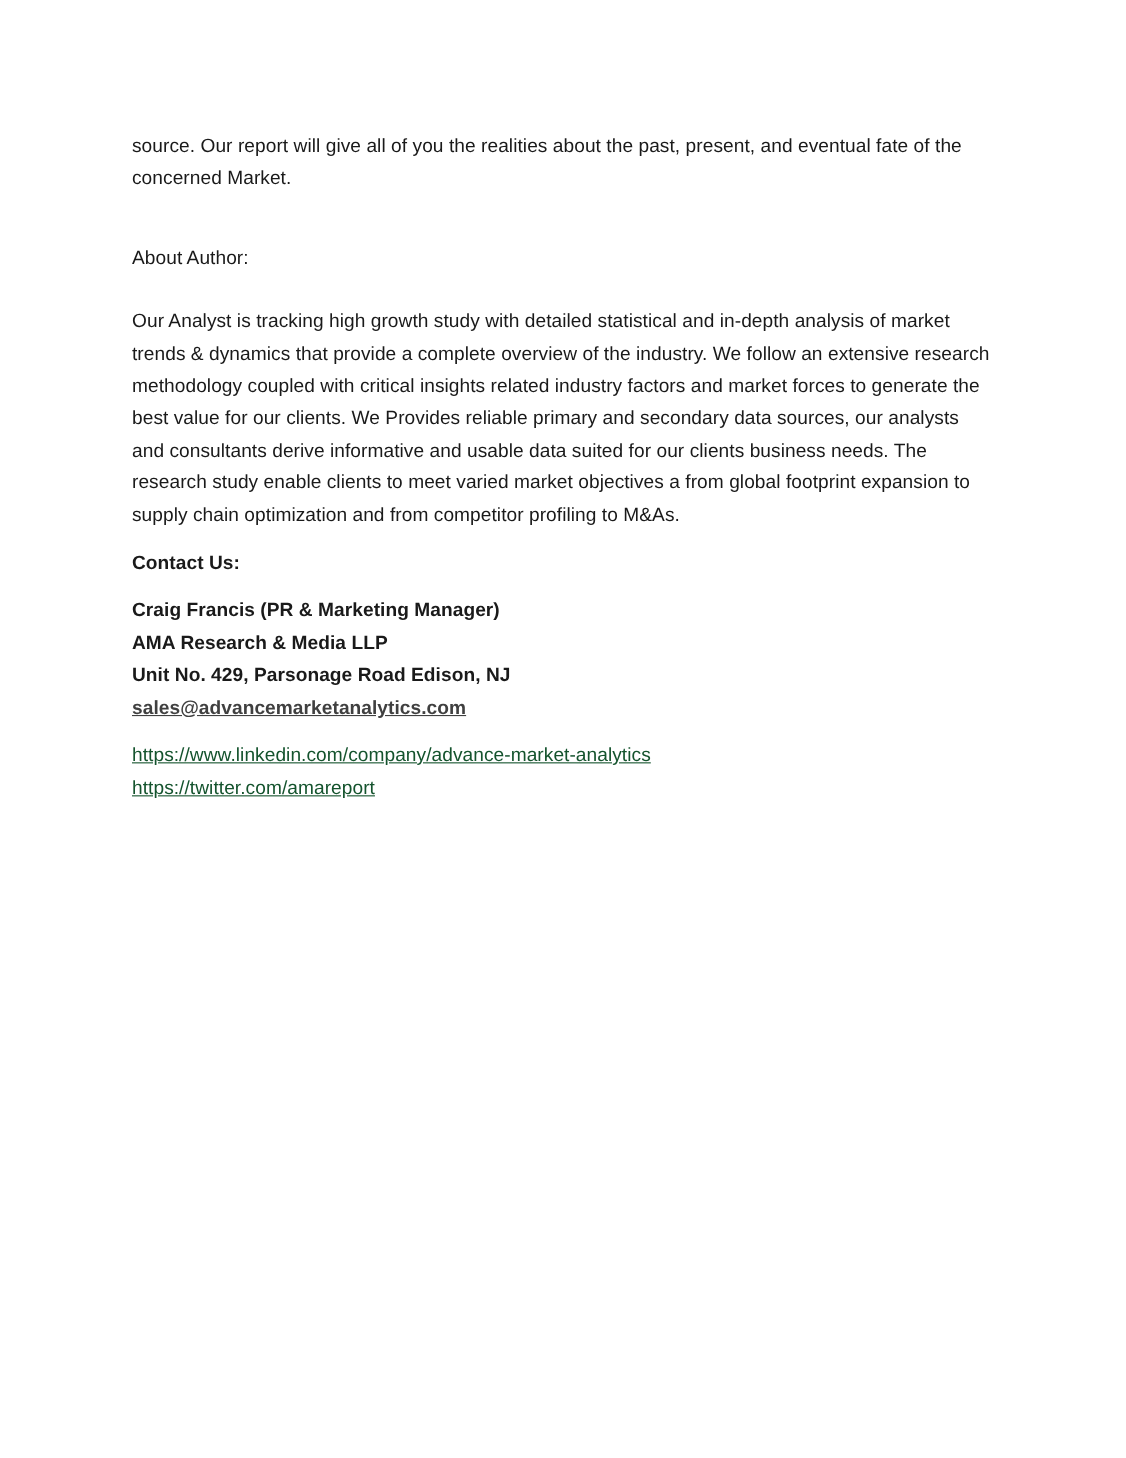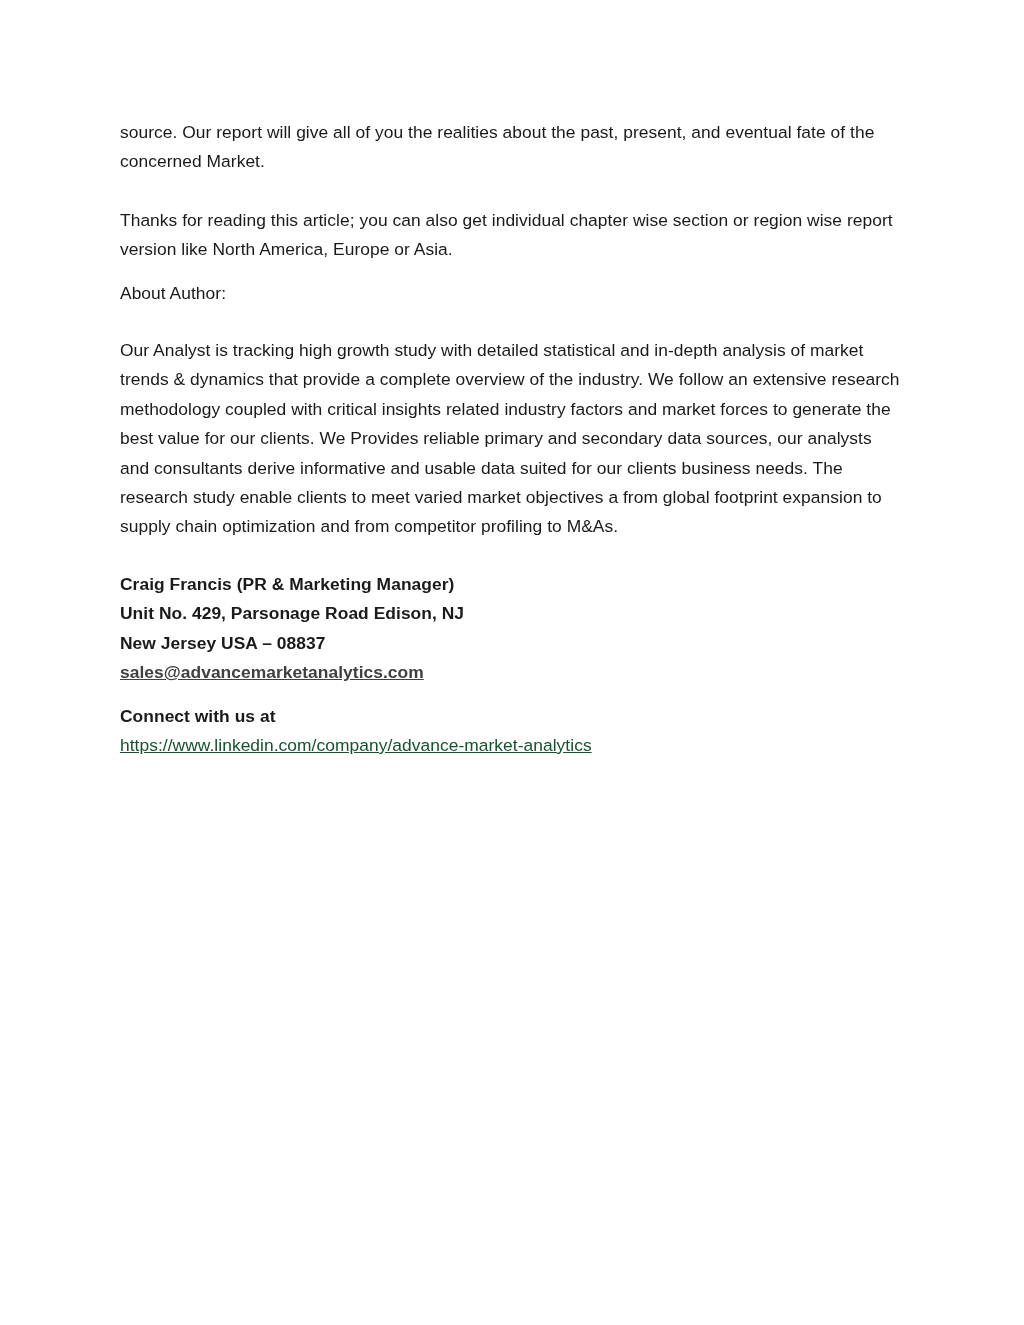--- a/index.html
+++ b/index.html
@@ -55,46 +55,46 @@
 </head>
 <body>
 
 <div class="page">
   <div class="content">
 
     <p>source. Our report will give all of you the realities about the past, present, and eventual fate of the concerned Market.</p>
 
     <div class="gap-lg"></div>
 
-    <p>Thanks for reading this article; you can also get individual chapter wise section or region wise report version like North America, Europe or Asia.</p>
 
     <div class="gap-md"></div>
 
     <p>About Author:</p>
 
     <div class="gap-md"></div>
 
 
     <div class="gap-md"></div>
 
     <p>Our Analyst is tracking high growth study with detailed statistical and in-depth analysis of market trends &amp; dynamics that provide a complete overview of the industry. We follow an extensive research methodology coupled with critical insights related industry factors and market forces to generate the best value for our clients. We Provides reliable primary and secondary data sources, our analysts and consultants derive informative and usable data suited for our clients business needs. The research study enable clients to meet varied market objectives a from global footprint expansion to supply chain optimization and from competitor profiling to M&amp;As.</p>
 
     <div class="gap-md"></div>
 
+    <p class="bold">Contact Us:</p>
 
     <div class="gap-md"></div>
 
     <div class="block-lines">
       <p class="bold">Craig Francis (PR &amp; Marketing Manager)</p>
+      <p class="bold">AMA Research &amp; Media LLP</p>
       <p class="bold">Unit No. 429, Parsonage Road Edison, NJ</p>
-      <p class="bold">New Jersey USA – 08837</p>
       <p><a class="link-bold" href="#">sales@advancemarketanalytics.com</a></p>
     </div>
 
     <div class="gap-md"></div>
 
     <div class="block-lines">
-      <p class="bold">Connect with us at</p>
       <p><a class="link" href="#">https://www.linkedin.com/company/advance-market-analytics</a></p>
+      <p><a class="link" href="#">https://twitter.com/amareport</a></p>
     </div>
 
   </div>
 </div>
 
 </body></html>

